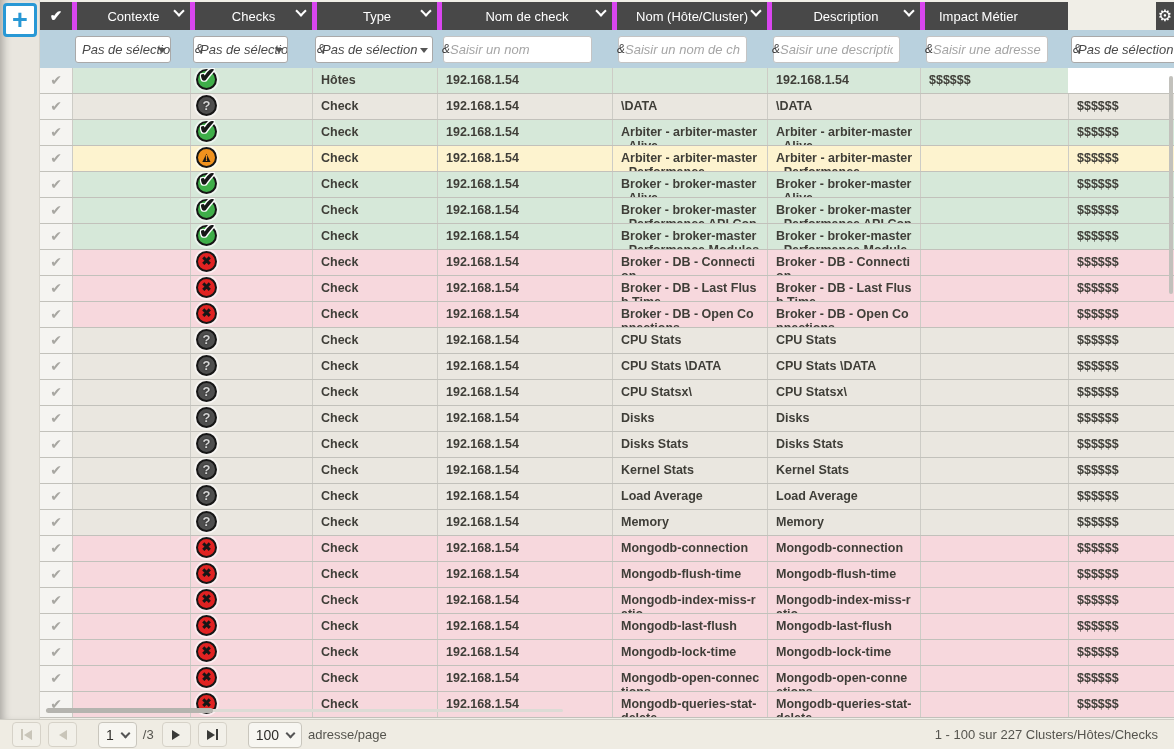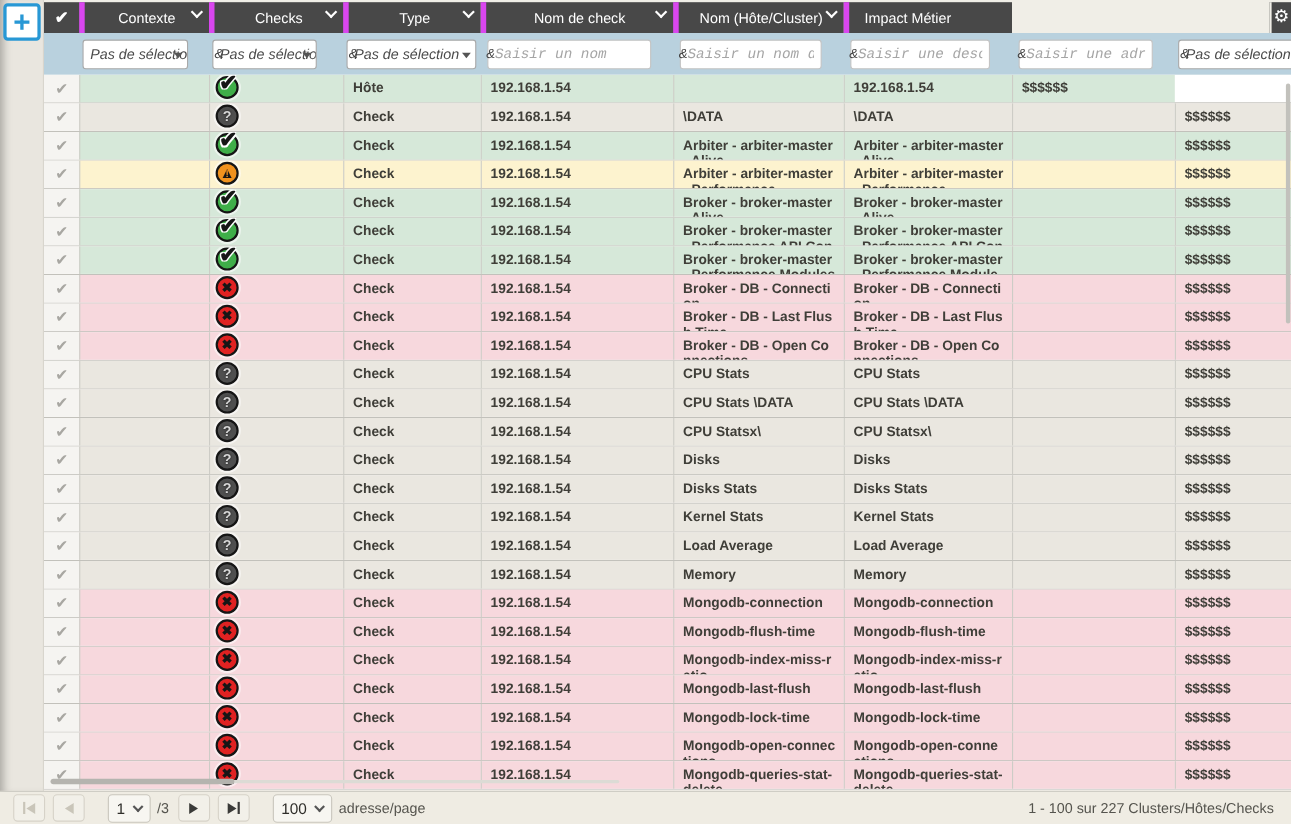--- a/index.html
+++ b/index.html
@@ -37,21 +37,21 @@
   .filter-row { height:38px; background:#b9d1de; align-items:center; }
   .fcell { position:relative; height:38px; display:flex; align-items:center; }
   .fselect { position:relative; height:27px; background:#fff; border:1px solid #a9a9a9;
     border-radius:3px; margin-left:3px; display:flex; align-items:center;
     padding:0 16px 0 6px; overflow:hidden; cursor:pointer; flex:none; }
   .fselect-text { font-style:italic; font-size:13px; color:#4a4a4a; white-space:nowrap; }
   .fselect .fcaret { position:absolute; right:4px; top:11px; width:0; height:0;
     border-left:4px solid transparent; border-right:4px solid transparent; border-top:5px solid #555; }
   .finput { height:27px; background:#fff; border:1px solid #c4c4c4; border-radius:3px;
     margin-left:6px; width:calc(100% - 26px); font-size:13px; font-style:italic;
-    color:#444; padding:0 6px; outline:none; font-family:Liberation Mono, monospace; }
+    color:#444; padding:0 6px; outline:none; font-family:Liberation Sans, sans-serif; }
   .finput::placeholder { color:#a5a5a5; font-style:italic; }
   .amp { position:absolute; right:-13px; top:12px; font-size:12px; font-style:italic;
     color:#3f3f3f; z-index:3; }
   .w-ctx { width:96px; } .w-stat { width:95px; } .w-type { width:118px; } .w-imp { width:118px; }
 
   
   .tbody { height:650px; overflow:hidden; background:#fff; }
   .row { height:26px; border-bottom:1px solid #c2c1bb; cursor:pointer; }
   .row > div { overflow:hidden; border-left:1px solid #cdccc6; height:25px; }
   .row > div:first-child { border-left:none; }
@@ -143,20 +143,24 @@
         <span class="chev"></span>
       </div>
       <div class="th">
         <span>Nom de check</span>
         <span class="chev"></span>
       </div>
       <div class="th">
         <span>Nom (Hôte/Cluster)</span>
         <span class="chev"></span>
       </div>
+      <div class="th">
+        <span>Description</span>
+        <span class="chev"></span>
+      </div>
       <div class="th th-impact">
         <span>Impact Métier</span>
       </div>
     </div>
     <div class="gear-box">
       <span>⚙</span>
     </div>
 
     <div class="filter-row cols">
       <div class="fcell"></div>
@@ -207,21 +211,21 @@
 
     <div class="tbody">
         <div class="row cols state-ok">
       <div class="cell-sel">
         <span class="rowcheck">✔</span>
       </div>
       <div class="cell-txt"></div>
       <div class="cell-status">
         <span class="st-icon"></span>
       </div>
-      <div class="cell-txt">Hôte</div>
+      <div class="cell-txt">Hôtes</div>
       <div class="cell-txt">192.168.1.54</div>
       <div class="cell-txt"></div>
       <div class="cell-txt">192.168.1.54</div>
       <div class="cell-txt">$$$$$$</div>
     </div>
         <div class="row cols state-unknown">
       <div class="cell-sel">
         <span class="rowcheck">✔</span>
       </div>
       <div class="cell-txt"></div>

